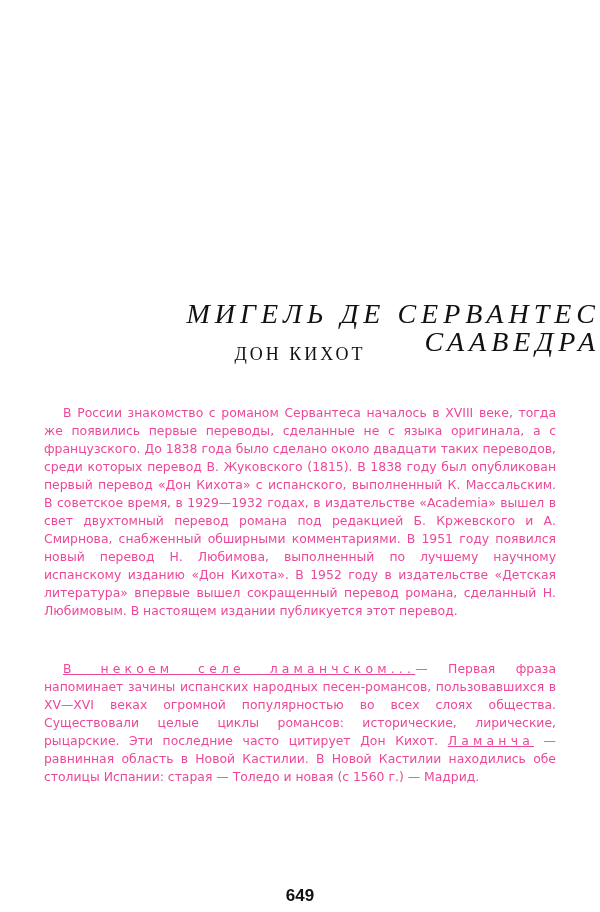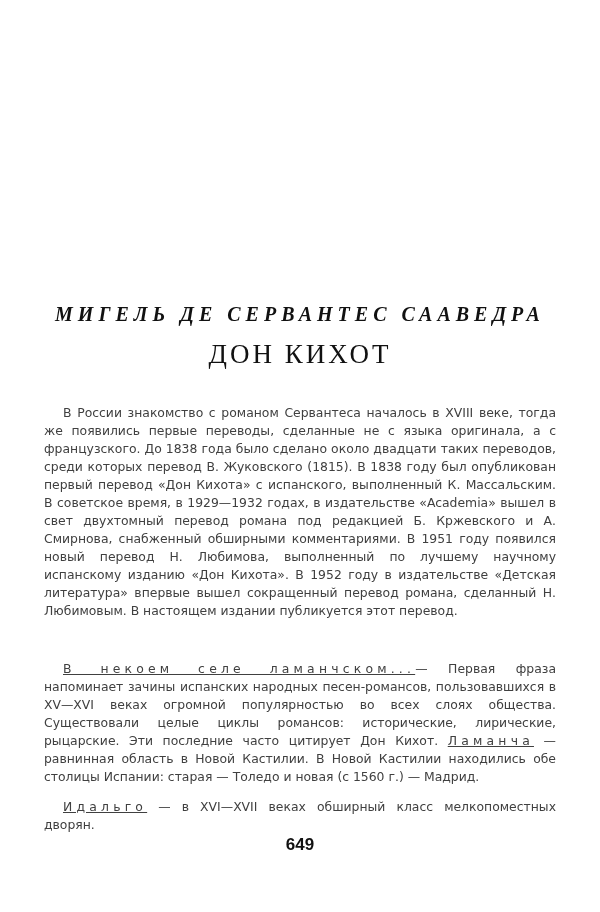--- a/index.html
+++ b/index.html
@@ -19,50 +19,50 @@
       position: absolute;
       left: 0; top: 0;
       width: 600px;
       height: 912px;
     }
     .author {
       position: absolute;
       left: 0;
       top: 300px;
       width: 600px;
-      text-align: center;
+      text-align: right;
       font-style: italic;
-      font-size: 20px;
+      font-size: 28px;
       letter-spacing: 5px;
       line-height: 28px;
-      font-weight: bold;
+      font-weight: normal;
       margin: 0;
     }
     .title {
       position: absolute;
       left: 0;
       top: 340px;
       width: 600px;
       text-align: center;
-      font-size: 27px;
+      font-size: 18px;
       letter-spacing: 3px;
       line-height: 28px;
       font-weight: normal;
       margin: 0;
     }
     .text-block {
       position: absolute;
       left: 44px;
       width: 512px;
       font-family: "DejaVu Sans", "Liberation Sans", sans-serif;
       font-size: 12.4px;
       line-height: 18px;
       text-align: justify;
       margin: 0;
-      color: #404040;
+      color: #ec4899;
     }
     .text-block p {
       margin: 0;
       text-indent: 19px;
       text-align: justify;
       text-align-last: left;
     }
     .intro { top: 404px; }
     .section-heading {
       position: absolute;
@@ -78,21 +78,21 @@
     }
     .notes { top: 660px; }
     .notes p + p { margin-top: 12px; }
     .spaced {
       letter-spacing: 4.2px;
       text-decoration: underline;
     }
     .page-number {
       position: absolute;
       left: 0;
-      top: 834px;
+      top: 885px;
       width: 600px;
       text-align: center;
       font-family: "Liberation Sans", sans-serif;
       font-weight: bold;
       font-size: 17px;
       line-height: 22px;
       margin: 0;
     }
   </style>
 </head>
@@ -103,18 +103,17 @@
   <h1 class="author">МИГЕЛЬ ДЕ СЕРВАНТЕС СААВЕДРА</h1>
   <h2 class="title">ДОН КИХОТ</h2>
 
   <div class="text-block intro">
     <p>В России знакомство с романом Сервантеса началось в XVIII веке, тогда же появились первые переводы, сделанные не с языка оригинала, а с французского. До 1838 года было сделано около двадцати таких переводов, среди которых перевод В. Жуковского (1815). В 1838 году был опубликован первый перевод «Дон Кихота» с испанского, выполненный К. Массальским. В советское время, в 1929—1932 годах, в издательстве «Academia» вышел в свет двухтомный перевод романа под редакцией Б. Кржевского и А. Смирнова, снабженный обширными комментариями. В 1951 году появился новый перевод Н. Любимова, выполненный по лучшему научному испанскому изданию «Дон Кихота». В 1952 году в издательстве «Детская литература» впервые вышел сокращенный перевод романа, сделанный Н. Любимовым. В настоящем издании публикуется этот перевод.</p>
   </div>
 
 
   <div class="text-block notes">
     <p><span class="spaced">В некоем селе ламанчском...</span><span>— Первая фраза напоминает зачины испанских народных песен-романсов, пользовавшихся в XV—XVI веках огромной популярностью во всех слоях общества. Существовали целые циклы романсов: исторические, лирические, рыцарские. Эти последние часто цитирует Дон Кихот. </span><span class="spaced">Ламанча</span><span> — равнинная область в Новой Кастилии. В Новой Кастилии находились обе столицы Испании: старая — Толедо и новая (с 1560 г.) — Мадрид.</span></p>
-    <p><span class="spaced">Идальго</span><span> — в XVI—XVII веках обширный класс мелкопоместных дворян.</span></p>
   </div>
 
   <div class="page-number">649</div>
 
 </div>
 
 </body></html>

